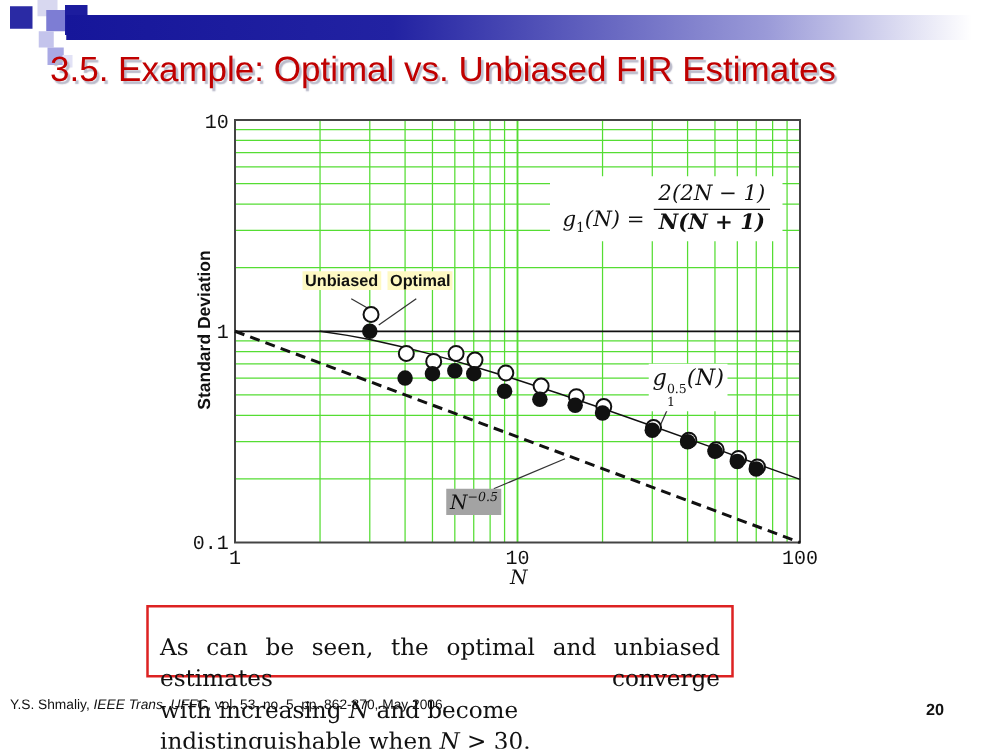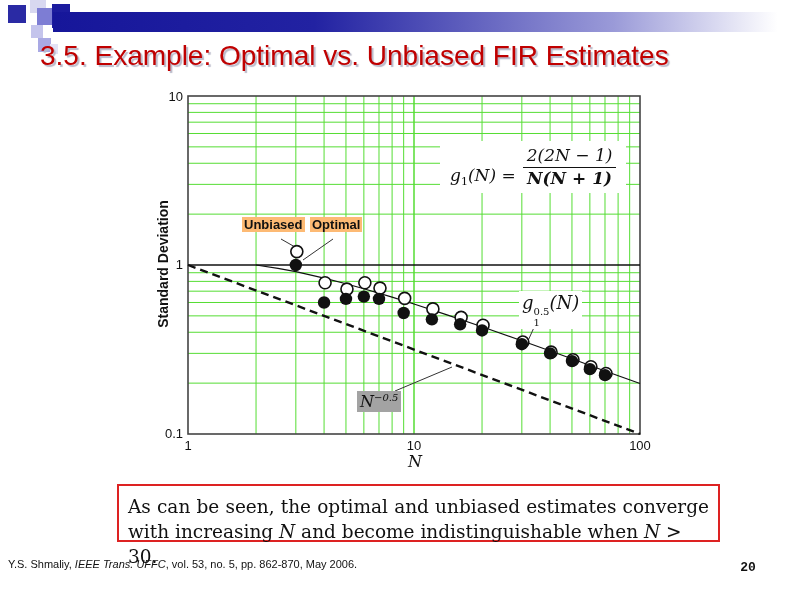--- a/index.html
+++ b/index.html
@@ -10,52 +10,52 @@
   .header-bar{position:absolute;left:53px;top:12px;width:747px;height:20px;
     background:linear-gradient(to right,#16169a 0%,#2222a2 35%,#9a9ad8 75%,#ffffff 97%);}
   
   .slide-title{position:absolute;left:40px;top:40px;width:740px;
     font-size:28px;color:#c00000;letter-spacing:0px;
     text-shadow:2px 2px 1px #b9b9c9;white-space:nowrap;}
   
   #chart-svg{position:absolute;left:150px;top:90px;}
   .ylabel{position:absolute;left:79px;top:255px;width:170px;height:18px;
     transform:rotate(-90deg);font-weight:bold;font-size:14px;color:#111;text-align:center;}
-  .tick{position:absolute;font-family:Liberation Sans, sans-serif;font-size:13px;color:#111;}
+  .tick{position:absolute;font-family:Liberation Mono, monospace;font-size:16px;color:#111;}
   .tick.right{text-align:right;}
   .tick.center{text-align:center;}
   .xlabel{position:absolute;left:404px;top:452px;width:22px;text-align:center;
     font-family:"DejaVu Serif",serif;font-style:italic;font-size:16px;color:#111;}
   .legend-label{position:absolute;top:217px;font-size:13px;font-weight:bold;color:#111;
-    background:#fdba74;padding:0 2px;}
+    background:#fef9c3;padding:0 2px;}
   .math{font-family:"DejaVu Serif",serif;font-style:italic;color:#111;}
   .formula{position:absolute;left:440px;top:141px;background:#fff;padding:5px 10px;
     display:flex;align-items:flex-end;gap:7px;font-size:17px;}
   .frac{display:inline-flex;flex-direction:column;text-align:center;line-height:1.15;}
   .frac .num{border-bottom:1.4px solid #111;padding:0 4px 1px 4px;}
   .frac .den{padding:1px 4px 0 4px;font-weight:bold;}
   .curve-label{position:absolute;left:519px;top:291px;background:#fff;padding:1px 3px;
     font-size:18px;}
   .supsub{display:inline-flex;flex-direction:column;font-size:10px;line-height:1.05;
     vertical-align:-6px;font-style:normal;}
   .supsub .ss-sup,.supsub .ss-sub{font-style:normal;}
   .ref-label{position:absolute;left:357px;top:391px;background:#a3a3a3;padding:1px 3px;
     font-size:16px;}
   .ref-label sup{font-size:10px;}
   
-  .caption-box{position:absolute;left:117px;top:484px;width:603px;height:58px;
+  .caption-box{position:absolute;left:117px;top:484px;width:470px;height:58px;
     border:2px solid #dd2222;box-sizing:border-box;background:#fff;
     font-family:"DejaVu Serif",serif;font-size:18.5px;color:#111;
-    padding:8px 9px;line-height:25px;}
+    padding:20px 9px;line-height:25px;}
   .caption-line1{text-align:justify;text-align-last:justify;}
   .caption-box .it{font-style:italic;}
   
   .refs{position:absolute;left:8px;top:558px;font-size:11px;color:#111;line-height:13px;}
   .page-number{position:absolute;left:728px;top:560px;width:40px;
-    font-size:13px;font-weight:bold;color:#111;text-align:center;font-family:Liberation Mono, monospace;}
+    font-size:13px;font-weight:bold;color:#111;text-align:center;}
 </style>
 </head>
 <body>
 
 <div class="deco-sq" style="left:8px;top:5px;width:18px;height:18px;background:#2a2aa4;"></div>
 <div class="deco-sq" style="left:30px;top:0px;width:16px;height:13px;background:#d8d8f0;"></div>
 <div class="deco-sq" style="left:37px;top:8px;width:16px;height:17px;background:#7d7dd4;"></div>
 <div class="deco-sq" style="left:52px;top:4px;width:18px;height:24px;background:#1c1c9e;"></div>
 <div class="deco-sq" style="left:31px;top:25px;width:12px;height:13px;background:#c4c4ec;"></div>
 <div class="deco-sq" style="left:38px;top:38px;width:13px;height:14px;background:#a9a9e4;"></div>

